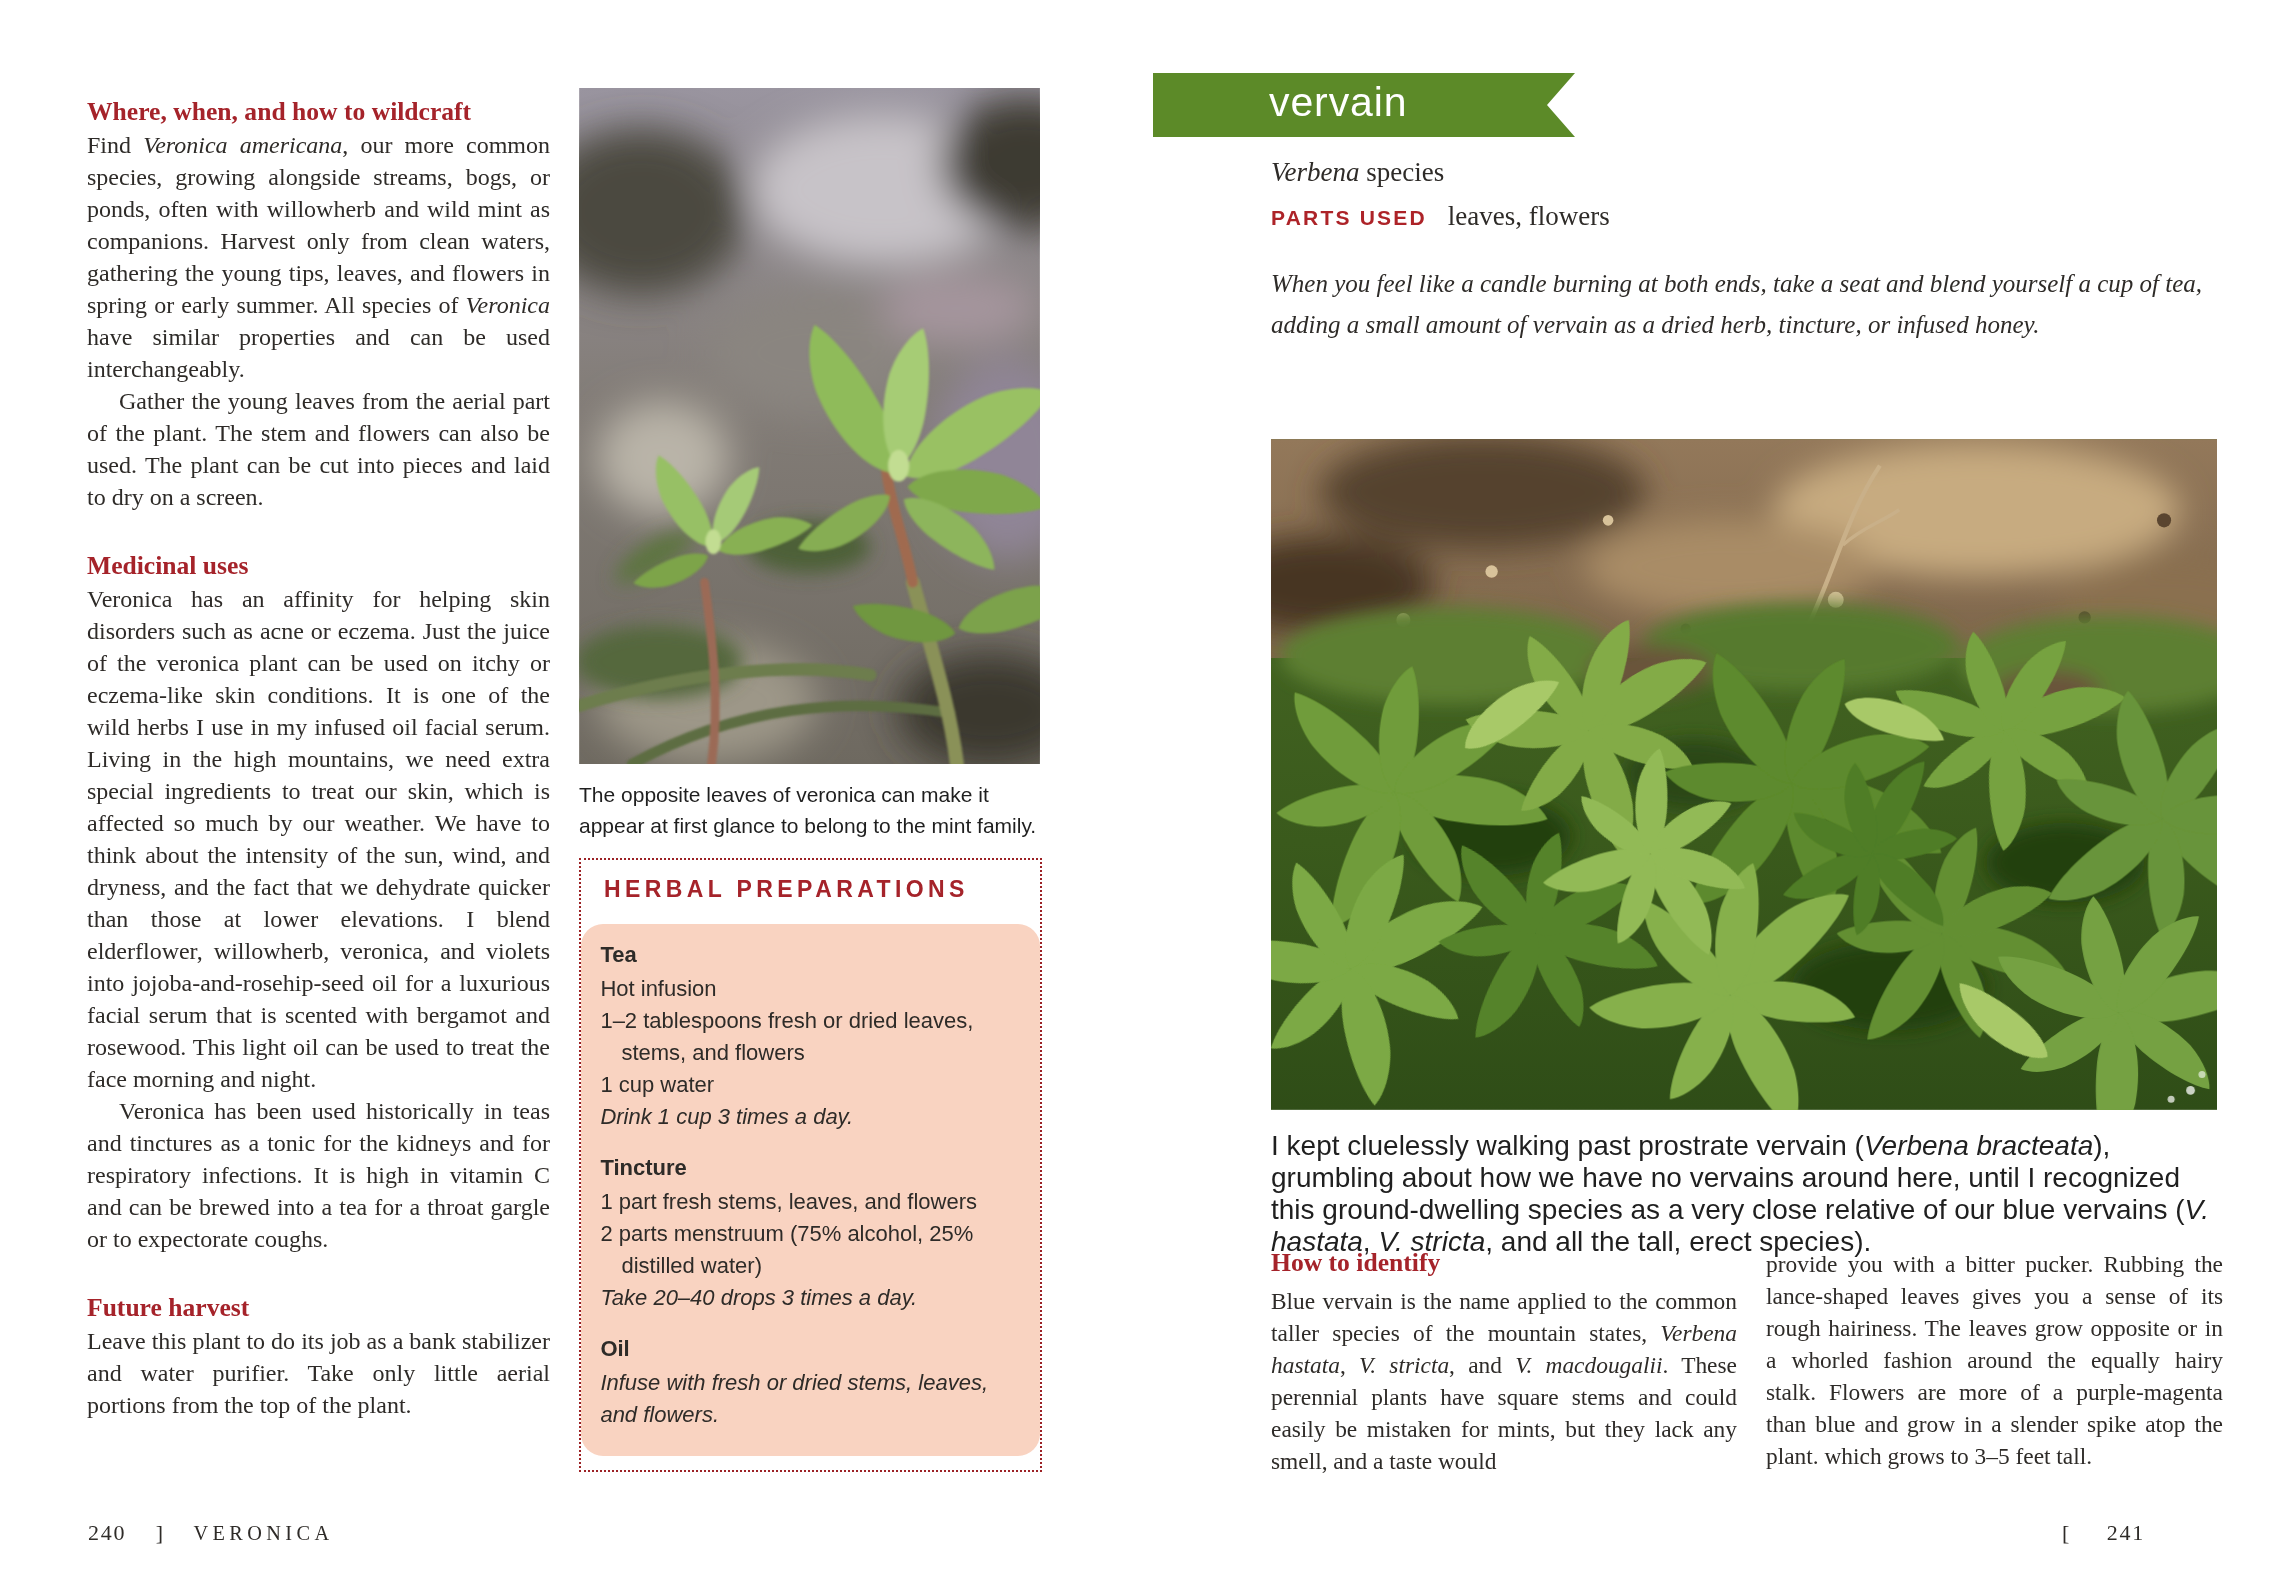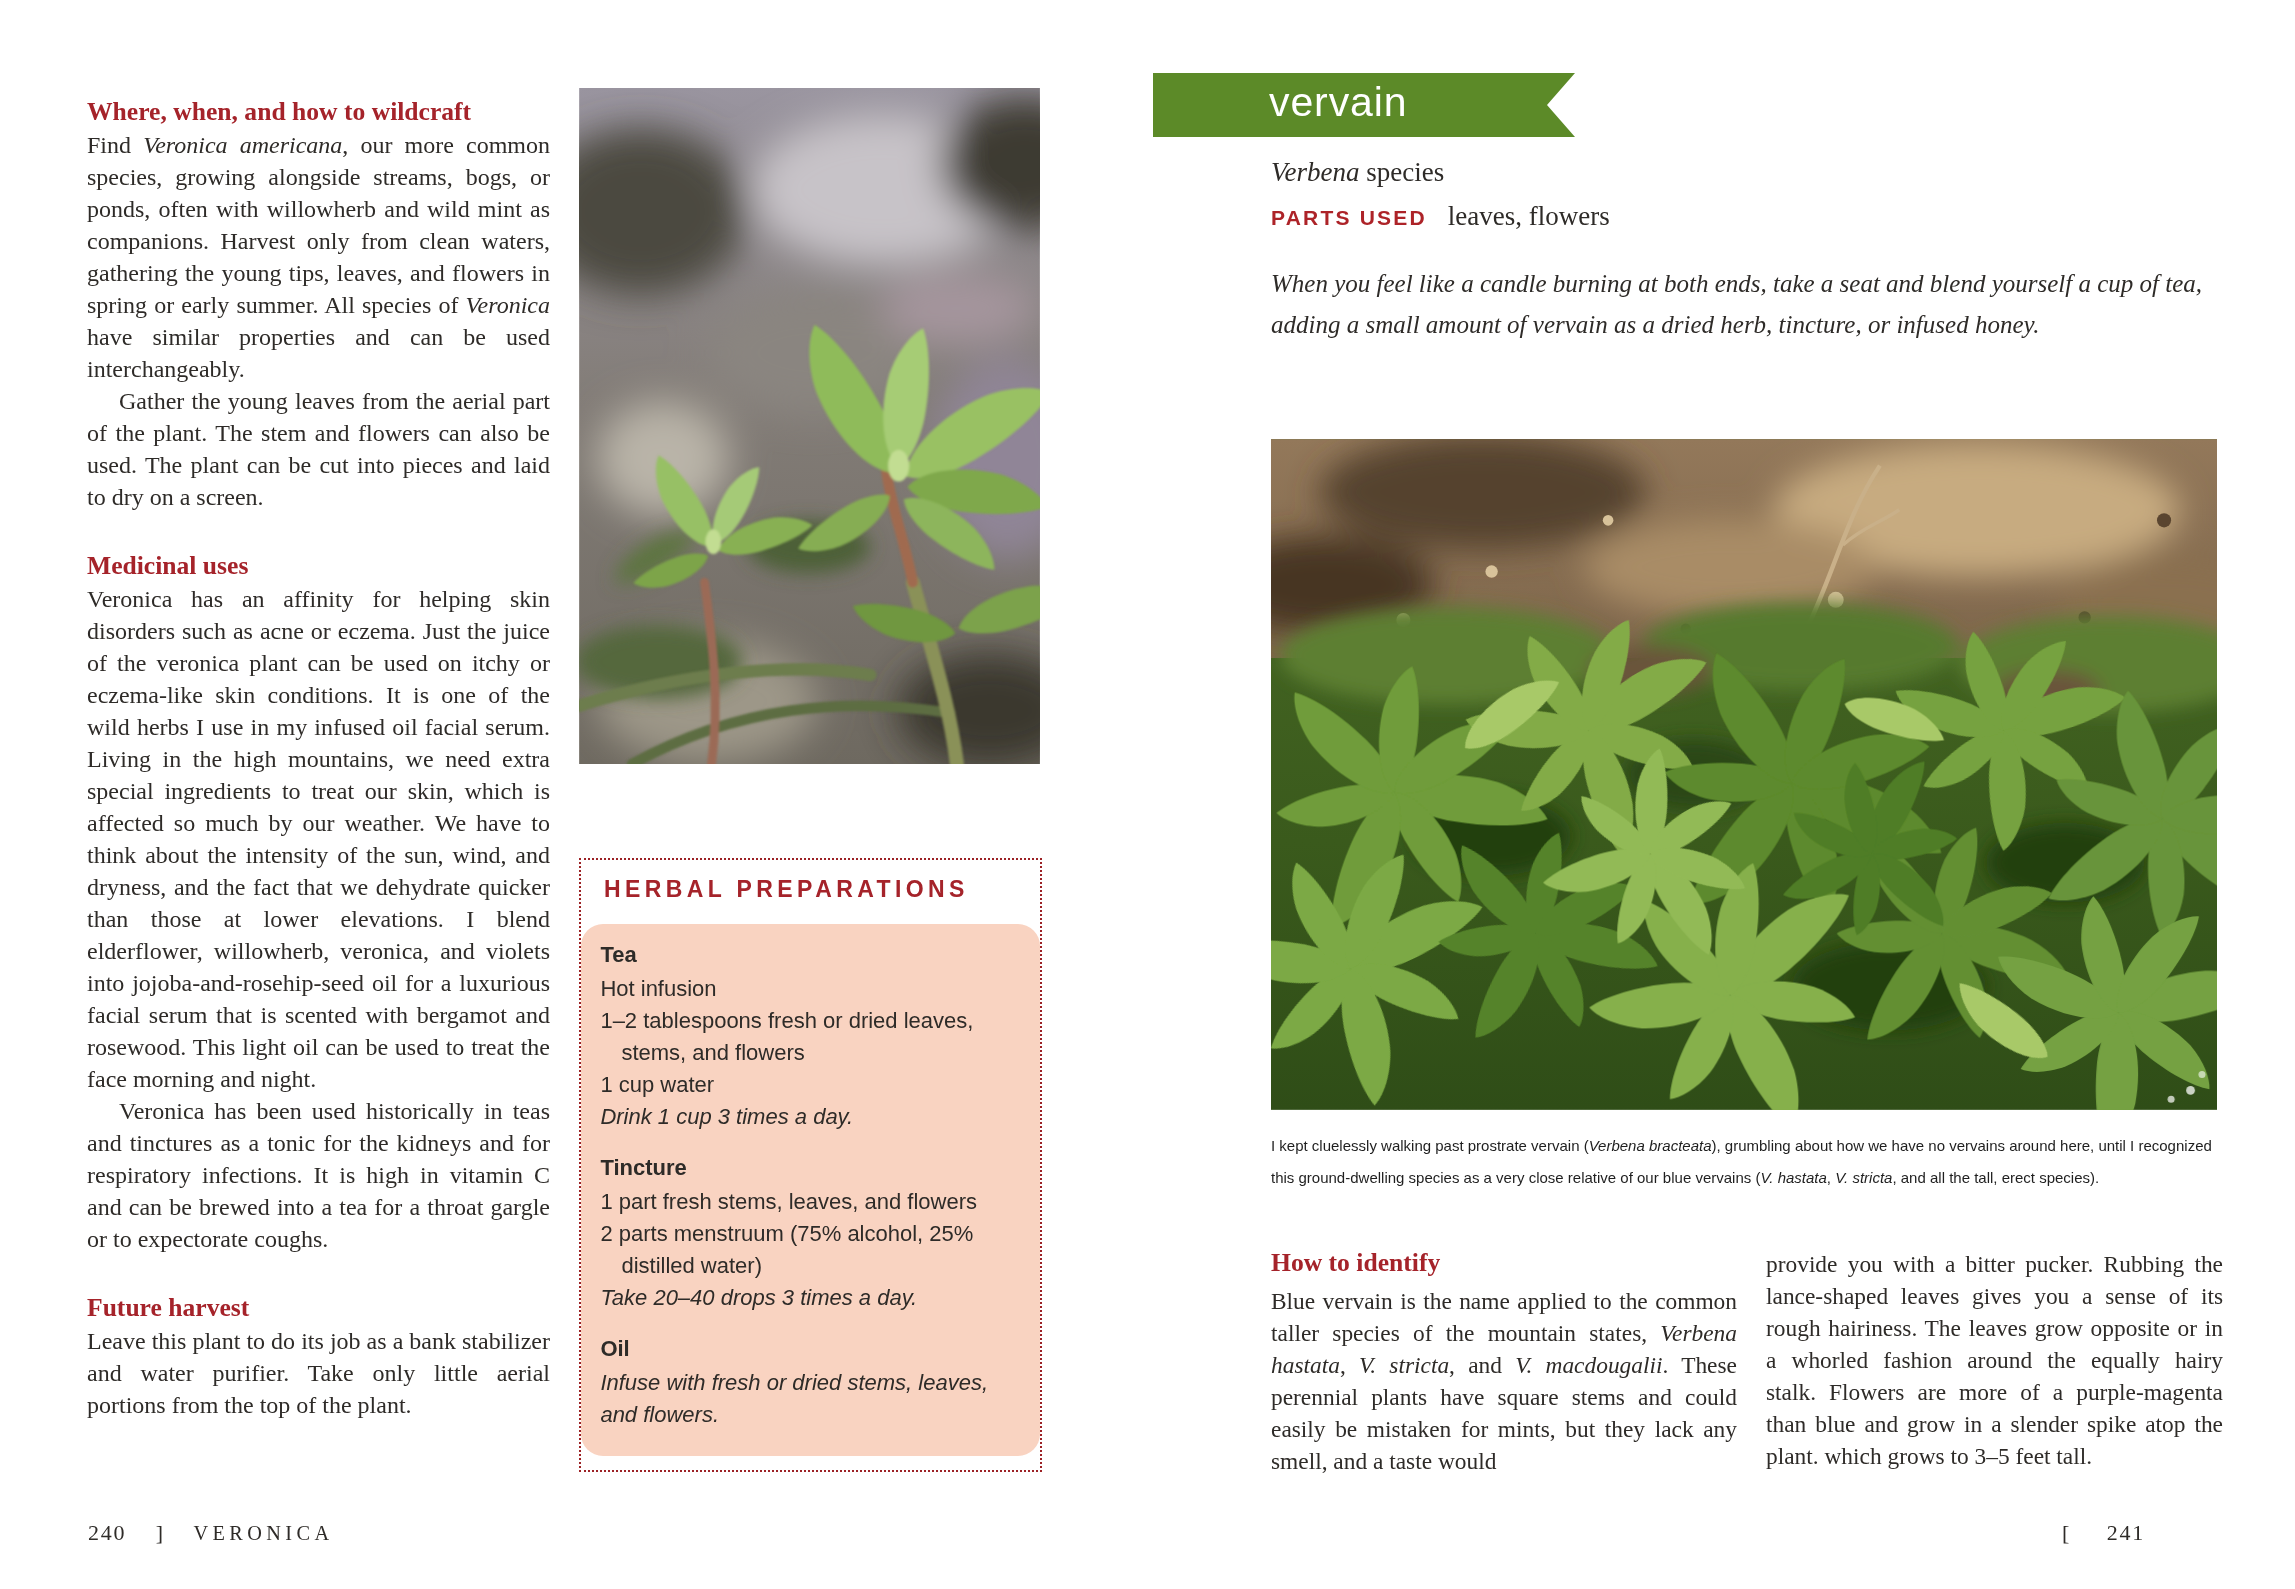--- a/index.html
+++ b/index.html
@@ -75,21 +75,21 @@
   .intro{
     position:absolute;left:1271px;top:263px;width:938px;
     font-style:italic;font-size:25px;line-height:41px;
   }
   .photo2{
     position:absolute;left:1271px;top:439px;width:946px;height:671px;overflow:hidden;
   }
   .caption2{
     position:absolute;left:1271px;top:1130px;width:952px;
     font-family:"Liberation Sans","DejaVu Sans",sans-serif;
-    font-size:15px;line-height:32px;color:var(--caption-ink);
+    font-size:28px;line-height:32px;color:var(--caption-ink);
   }
   .identify-head{position:absolute;left:1271px;top:1245px;}
   .id-col{position:absolute;width:466px;font-size:23.4px;line-height:32px;text-align:justify;}
   .id-col1{left:1271px;top:1285px;}
   .id-col2{left:1766px;top:1248px;width:457px;}
   i{font-style:italic;}
 </style>
 </head>
 <body>
 
@@ -172,20 +172,21 @@
           <use href="#lf" transform="translate(150,520) rotate(-120) scale(1.2)" fill="#97c065"></use>
           <use href="#lf" transform="translate(154,516) rotate(-60) scale(1.0)" fill="#a5ca77"></use>
           <use href="#lf" transform="translate(158,524) rotate(-15) scale(1.1)" fill="#88b053"></use>
           <use href="#lf" transform="translate(146,530) rotate(160) scale(0.9)" fill="#7da449"></use>
           <ellipse cx="152" cy="514" rx="9" ry="14" fill="#c2dd92"></ellipse>
         </g>
       </g>
     </svg>
   </div>
 
+  <div class="caption1 sans">The opposite leaves of veronica can make it appear at first glance to belong to the mint family.</div>
 
   <div class="prep-box sans">
     <div class="prep-head">
       <span class="prep-title">HERBAL PREPARATIONS</span>
     </div>
     <div class="prep-body">
         <div class="recipe">
           <div class="recipe-name">Tea</div>
           <div class="rl">Hot infusion</div>
           <div class="rl hang">1–2 tablespoons fresh or dried leaves, stems, and flowers</div>

